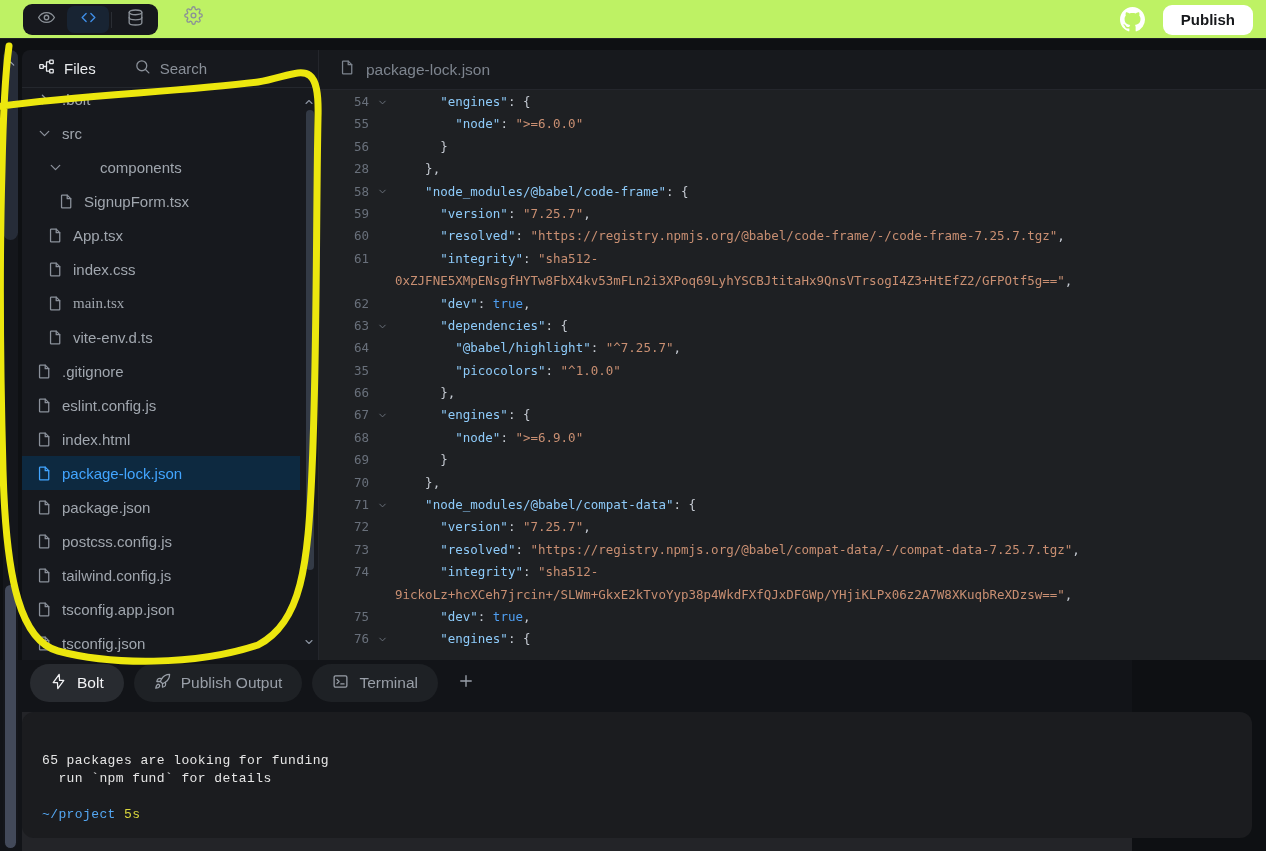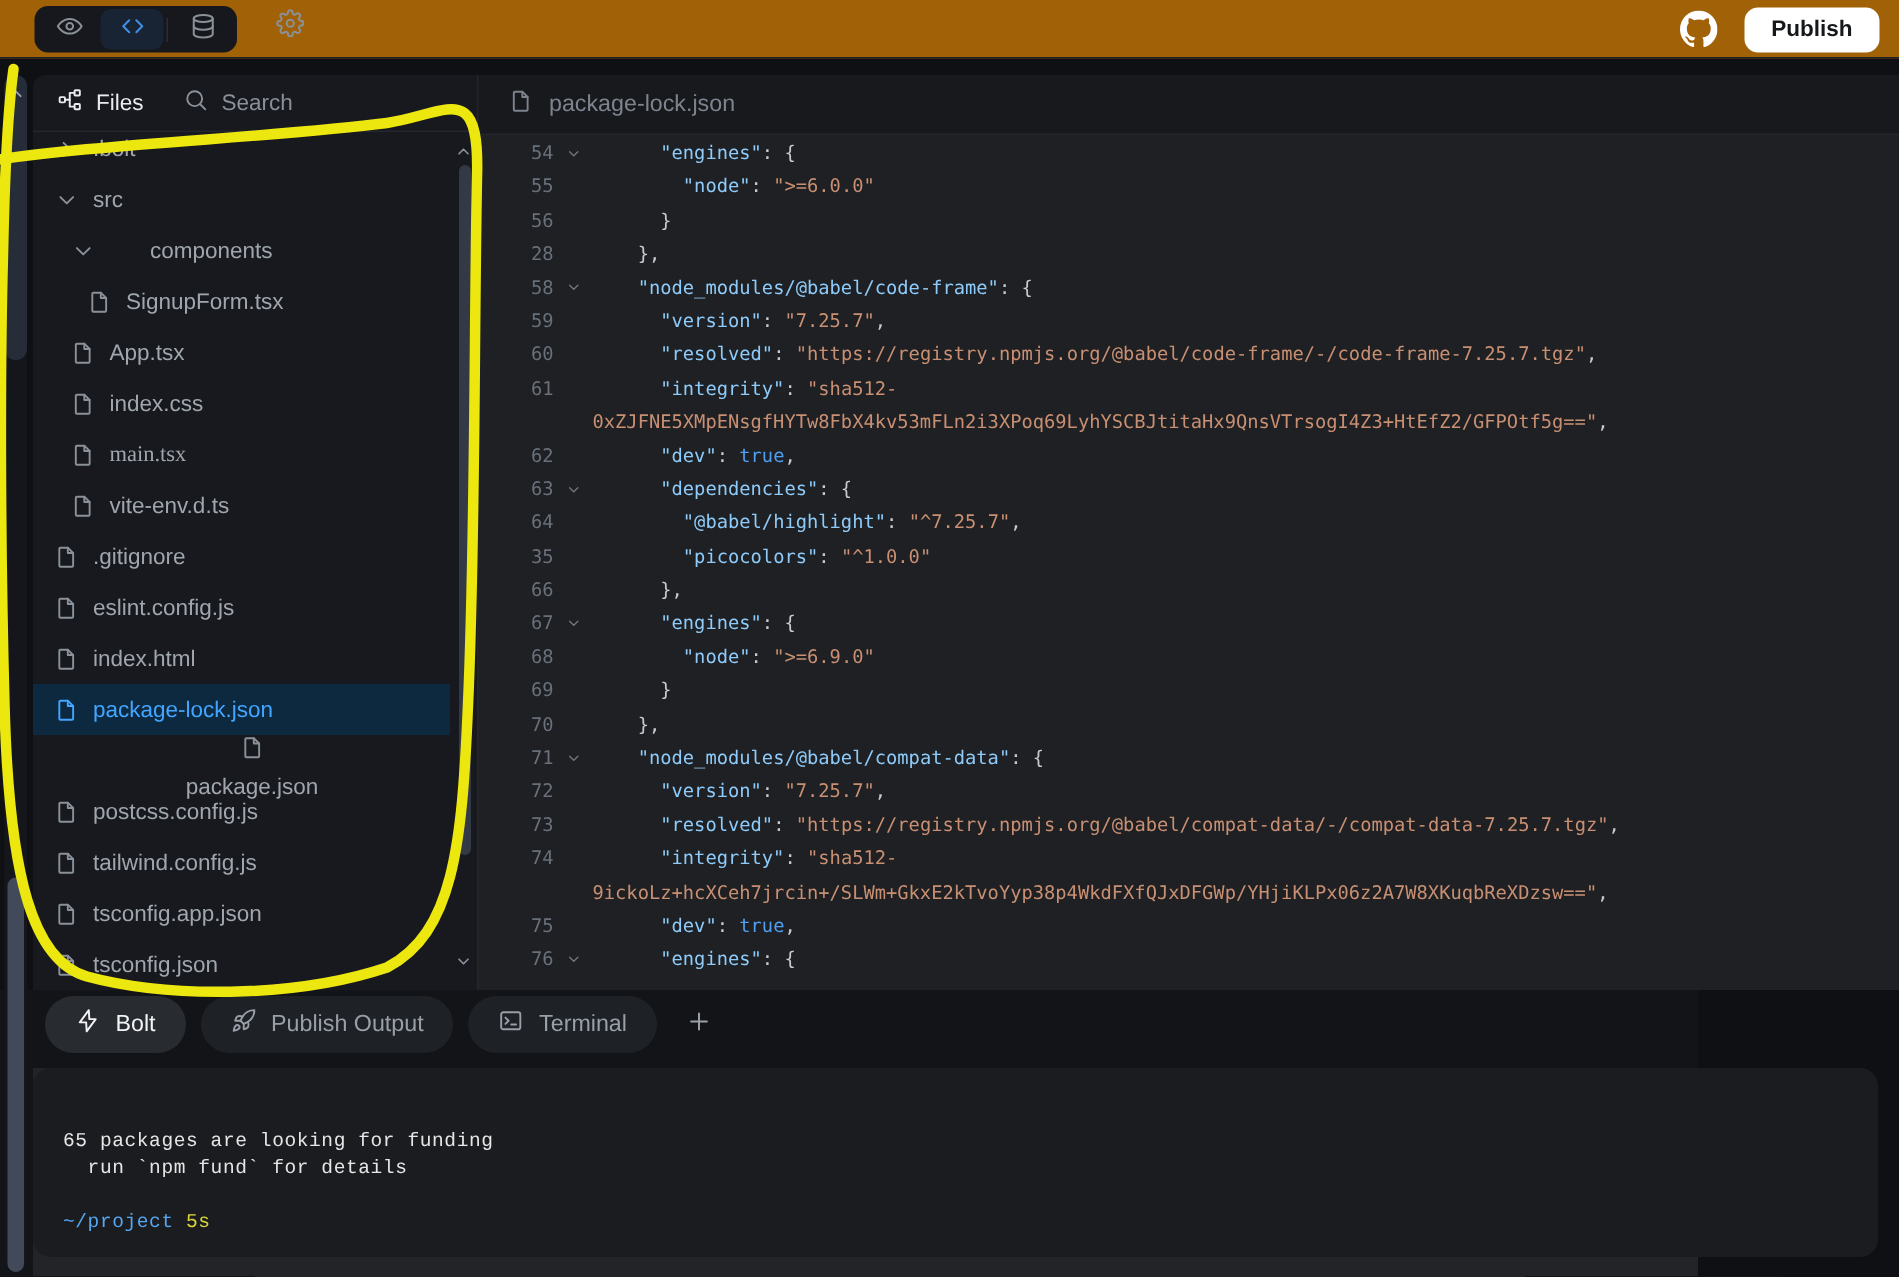--- a/index.html
+++ b/index.html
@@ -2,21 +2,21 @@
 <html style="--accent: #3f8fe8; --annotation: #ece70e; --selected-file: #42a5ff; --terminal-path: #54a7f3; --terminal-time: #d9d63c; --json-key: #8ecbfa; --json-string: #c98f72; --json-bool: #4f9ff2; --line-number: #69707b;"><head>
 <meta charset="utf-8">
 <style>
   * { margin:0; padding:0; box-sizing:border-box; }
   html,body { width:1266px; height:851px; overflow:hidden; background:#0e1013;
     font-family:"Liberation Sans", sans-serif; }
   .screen { position:relative; width:1266px; height:851px; background:#0e1013; overflow:hidden; }
 
   
   .topbar { position:absolute; left:0; top:0; width:1266px; height:39px;
-    background:#a16207; border-bottom:1px solid #1f2126; }
+    background:#bef264; border-bottom:1px solid #1f2126; }
   .seg { position:absolute; left:23px; top:4px; height:31px; border-radius:9px;
     background:#16181d; display:flex; align-items:center; padding:0 2px; }
   .icon-btn { width:42px; height:27px; display:flex; align-items:center; justify-content:center;
     border-radius:7px; color:#8a9097; cursor:pointer; }
   .icon-btn svg { width:19px; height:19px; fill:none; stroke:currentColor; stroke-width:1.7;
     stroke-linecap:round; stroke-linejoin:round; }
   .icon-btn.active { background:#182433; color:var(--accent); }
   .seg-divider { width:1px; height:16px; background:#2a2d33; margin:0 2px; }
   .gear-btn { position:absolute; left:172px; top:4px; }
   .tb-right { position:absolute; right:13px; top:0; height:39px; display:flex; align-items:center; gap:18px; }
@@ -34,21 +34,21 @@
   .left-strip .chev { position:absolute; left:1px; top:6px; width:13px; height:13px; color:#99a1b3; }
   .left-strip .chev svg { width:13px; height:13px; fill:none; stroke:currentColor; stroke-width:2.2;
     stroke-linecap:round; stroke-linejoin:round; }
   .left-strip .thumb { position:absolute; left:2px; top:535px; width:11px; height:263px;
     background:#424959; border-radius:6px; }
 
   
   .sidebar { position:absolute; left:22px; top:50px; width:296px; height:610px;
     background:#17191e; border-radius:8px 0 0 0; overflow:hidden; }
   .sb-head { position:absolute; left:0; top:0; right:0; height:38px;
-    border-bottom:1px solid #24272d; display:flex; padding-left:16px; gap:26px; }
+    border-bottom:1px solid #24272d; display:flex; padding-left:16px; gap:38px; }
   .sb-tab { display:flex; align-items:center; gap:9px; cursor:pointer; }
   .sb-tab svg { width:17px; height:17px; fill:none; stroke:currentColor; stroke-width:1.8;
     stroke-linecap:round; stroke-linejoin:round; }
   .sb-tab.active { color:#e9ebee; }
   .sb-tab.idle { color:#8a9099; }
   .sb-tab .lbl { font-size:15px; }
   .tree { position:absolute; left:0; top:38px; right:0; bottom:0; overflow:hidden; padding-top:0; }
   .tree-inner { margin-top:-6px; }
   .tree-row { height:34px; display:flex; align-items:center; gap:9px; color:#a0a6ae;
     font-size:15px; cursor:pointer; width:calc(100% - 18px); }
@@ -284,21 +284,21 @@
           </div>
           <div class="tree-row selected" style="padding-left: 14px;">
             <span class="tree-icon">
               <svg viewBox="0 0 24 24">
                 <path d="M6 3h7l5 5v12a1 1 0 0 1-1 1H6a1 1 0 0 1-1-1V4a1 1 0 0 1 1-1z"></path>
                 <path d="M13 3v5h5"></path>
               </svg>
             </span>
             <span class="tree-label">package-lock.json</span>
           </div>
-          <div class="tree-row" style="padding-left: 14px; flex-direction: column;">
+          <div class="tree-row" style="padding-left: 14px;">
             <span class="tree-icon">
               <svg viewBox="0 0 24 24">
                 <path d="M6 3h7l5 5v12a1 1 0 0 1-1 1H6a1 1 0 0 1-1-1V4a1 1 0 0 1 1-1z"></path>
                 <path d="M13 3v5h5"></path>
               </svg>
             </span>
             <span class="tree-label">package.json</span>
           </div>
           <div class="tree-row" style="padding-left: 14px;">
             <span class="tree-icon">

